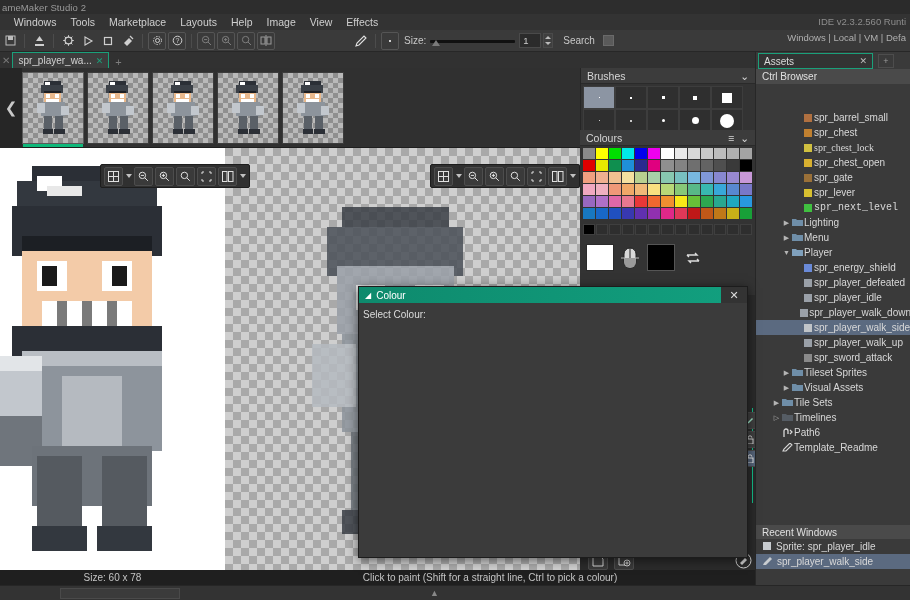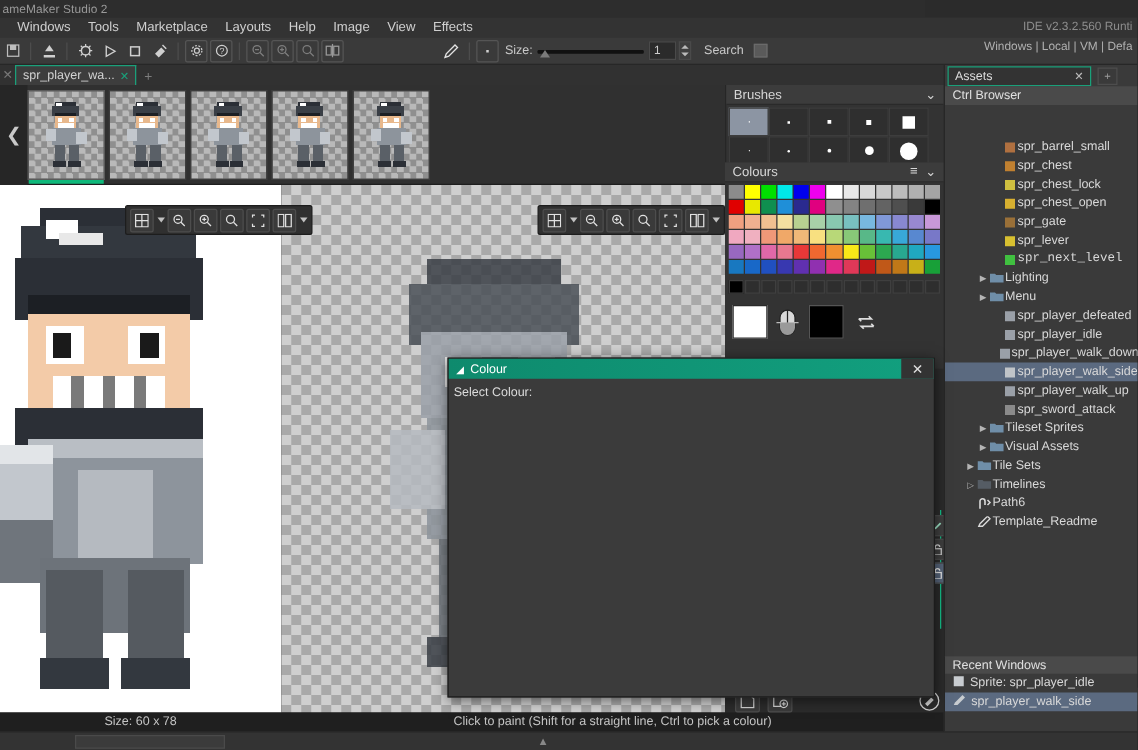--- a/index.html
+++ b/index.html
@@ -920,21 +920,21 @@
         </div>
         <div class="tnode" style="padding-left: 36px;">
           <span class="tw"></span>
           <span class="ic">
             <svg width="10" height="10" viewBox="0 0 10 10">
               <rect x="1" y="1" width="8" height="8" fill="#c08030"></rect>
             </svg>
           </span>
           <span>spr_chest</span>
         </div>
-        <div class="tnode" style="padding-left: 36px;">
+        <div class="tnode" style="padding-left: 36px; font-family: Liberation Serif, serif;">
           <span class="tw"></span>
           <span class="ic">
             <svg width="10" height="10" viewBox="0 0 10 10">
               <rect x="1" y="1" width="8" height="8" fill="#d0c040"></rect>
             </svg>
           </span>
           <span>spr_chest_lock</span>
         </div>
         <div class="tnode" style="padding-left: 36px;">
           <span class="tw"></span>
@@ -982,20 +982,38 @@
           <span>Lighting</span>
         </div>
         <div class="tnode" style="padding-left: 26px;">
           <span class="tw">▶</span>
           <span class="ic">
             <svg width="11" height="9" viewBox="0 0 11 9">
               <path d="M0 1h4l1 1h6v6H0z" fill="#6f8ea8"></path>
             </svg>
           </span>
           <span>Menu</span>
+        </div>
+        <div class="tnode" style="padding-left: 26px;">
+          <span class="tw">▼</span>
+          <span class="ic">
+            <svg width="11" height="9" viewBox="0 0 11 9">
+              <path d="M0 1h4l1 1h6v6H0z" fill="#7fa0bc"></path>
+            </svg>
+          </span>
+          <span>Player</span>
+        </div>
+        <div class="tnode" style="padding-left: 36px;">
+          <span class="tw"></span>
+          <span class="ic">
+            <svg width="10" height="10" viewBox="0 0 10 10">
+              <rect x="1" y="1" width="8" height="8" fill="#6a8ad8"></rect>
+            </svg>
+          </span>
+          <span>spr_energy_shield</span>
         </div>
         <div class="tnode" style="padding-left: 36px;">
           <span class="tw"></span>
           <span class="ic">
             <svg width="10" height="10" viewBox="0 0 10 10">
               <rect x="1" y="1" width="8" height="8" fill="#9aa0a8"></rect>
             </svg>
           </span>
           <span>spr_player_defeated</span>
         </div>

